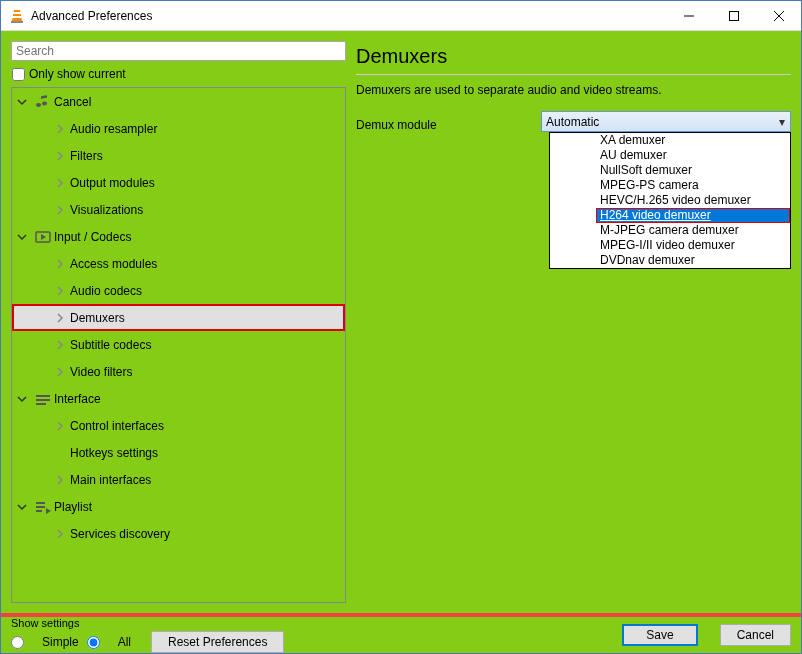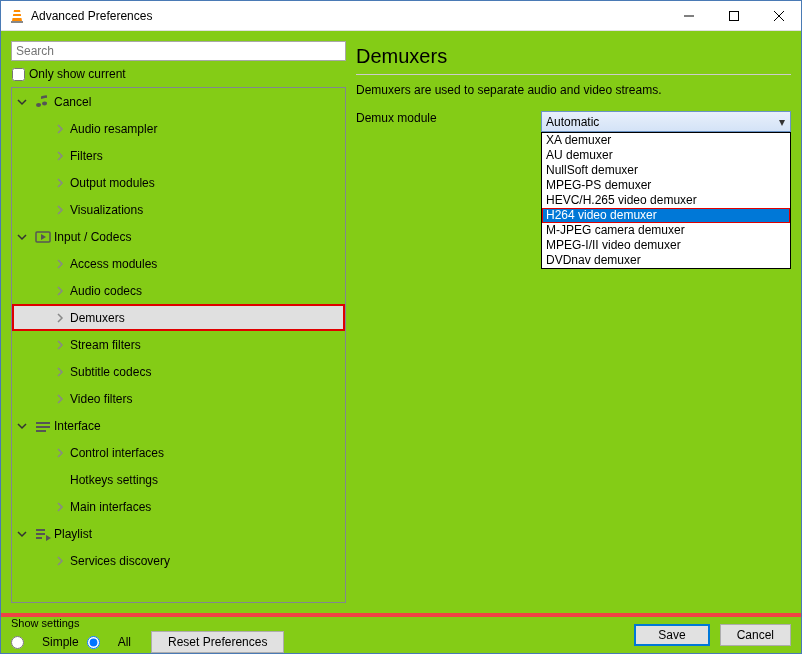--- a/index.html
+++ b/index.html
@@ -130,21 +130,21 @@
     border: none;
     border-top: 1px solid #ccc;
     margin: 4px 0 8px 0;
   }
   .pane-desc {
     font-size: 12px;
     margin-bottom: 14px;
   }
   .form-row {
     display: flex;
-    align-items: flex-start;
+    align-items: flex-end;
     gap: 10px;
   }
   .form-label {
     width: 175px;
     font-size: 12px;
   }
   .combo {
     flex: 1;
     position: relative;
   }
@@ -160,25 +160,26 @@
   }
   .combo-box .arrow {
     margin-left: auto;
     width: 16px;
     text-align: center;
     color: #333;
   }
   .dropdown {
     position: absolute;
     top: 21px;
-    left: 0;
+    left: 8px;
     right: 0;
     background: #fff;
     border: 1px solid #000;
     z-index: 10;
+    padding-left: 46px;
   }
   .dropdown-inner {
     max-height: 200px;
     overflow-y: auto;
   }
   .dropdown-inner::-webkit-scrollbar { width: 17px; }
   .dropdown-inner::-webkit-scrollbar-track { background: #f0f0f0; }
   .dropdown-inner::-webkit-scrollbar-thumb { background: #c1c1c1; border: 1px solid #a8a8a8; }
   .dropdown-item {
     padding: 0px 4px;
@@ -187,20 +188,21 @@
     font-size: 12px;
     cursor: pointer;
   }
   .dropdown-item.selected {
     background: #0078d7;
     color: #fff;
   }
   .dropdown-item.highlighted {
     outline: 1.5px solid #e00000;
     outline-offset: -1px;
+    text-decoration: underline;
   }
   .bottom-bar {
     height: 40px;
     border-top: 4px solid #ef4444;
     display: flex;
     align-items: center;
     padding: 0 10px;
   }
   .show-settings {
     display: flex;
@@ -214,21 +216,21 @@
     align-items: center;
   }
   .radio-row label { display: flex; align-items: center; gap: 18px; font-size: 12px;}
   .radio-row input { margin: 0; }
   .btn {
     border: 1px solid #adadad;
     background: #e1e1e1;
     padding: 3px 16px;
     font-size: 12px;
     cursor: pointer;
-    margin-left: 10px;
+    margin-left: 22px;
   }
   .btn.default {
     border: 2px solid #0078d7;
     padding: 2px 22px;
   }
   .spacer { flex: 1; }
   .reset-btn { margin-left: 12px; align-self: flex-end;}
 </style>
 </head>
 <body>
@@ -355,28 +357,20 @@
                 </svg>
               </span>
               <span>Demuxers</span>
             </div>
             <div class="tree-item sub">
               <span class="tree-chevron">
                 <svg width="10" height="10" viewBox="0 0 10 10">
                   <polyline points="3,1 7,5 3,9" fill="none" stroke="#888" stroke-width="1.5"></polyline>
                 </svg>
               </span>
-              <span>Stream filters</span>
-            </div>
-            <div class="tree-item sub">
-              <span class="tree-chevron">
-                <svg width="10" height="10" viewBox="0 0 10 10">
-                  <polyline points="3,1 7,5 3,9" fill="none" stroke="#888" stroke-width="1.5"></polyline>
-                </svg>
-              </span>
               <span>Subtitle codecs</span>
             </div>
             <div class="tree-item sub">
               <span class="tree-chevron">
                 <svg width="10" height="10" viewBox="0 0 10 10">
                   <polyline points="3,1 7,5 3,9" fill="none" stroke="#888" stroke-width="1.5"></polyline>
                 </svg>
               </span>
               <span>Video filters</span>
             </div>
@@ -452,21 +446,21 @@
         <div class="combo">
           <div class="combo-box">
             <span>Automatic</span>
             <span class="arrow">▾</span>
           </div>
           <div class="dropdown">
             <div class="dropdown-inner" id="dropdown-list">
                 <div class="dropdown-item">XA demuxer</div>
                 <div class="dropdown-item">AU demuxer</div>
                 <div class="dropdown-item">NullSoft demuxer</div>
-                <div class="dropdown-item">MPEG-PS demuxer</div>
+                <div class="dropdown-item">MPEG-PS camera</div>
                 <div class="dropdown-item">HEVC/H.265 video demuxer</div>
                 <div class="dropdown-item selected highlighted">H264 video demuxer</div>
                 <div class="dropdown-item">M-JPEG camera demuxer</div>
                 <div class="dropdown-item">MPEG-I/II video demuxer</div>
                 <div class="dropdown-item">DVDnav demuxer</div>
               </div>
           </div>
         </div>
       </div>
     </div>

